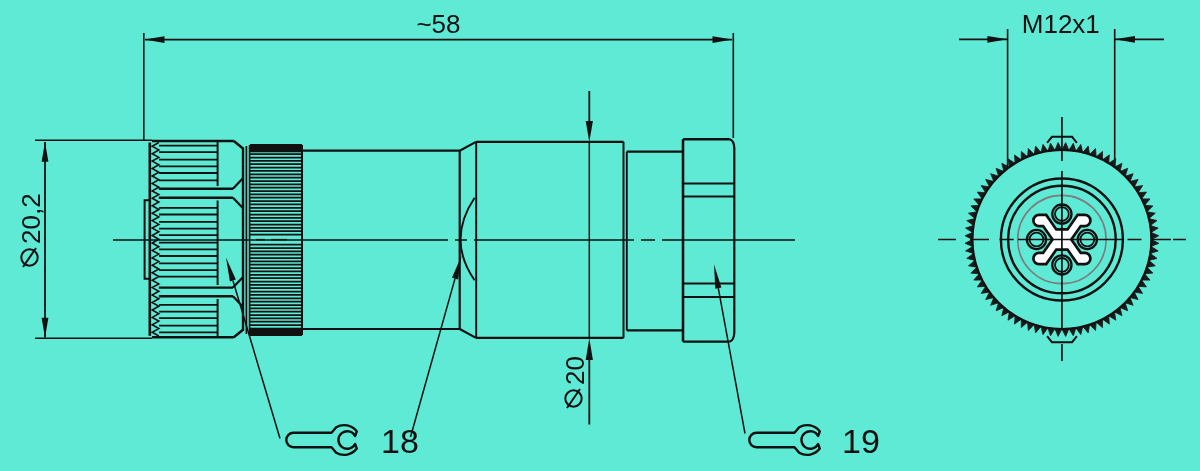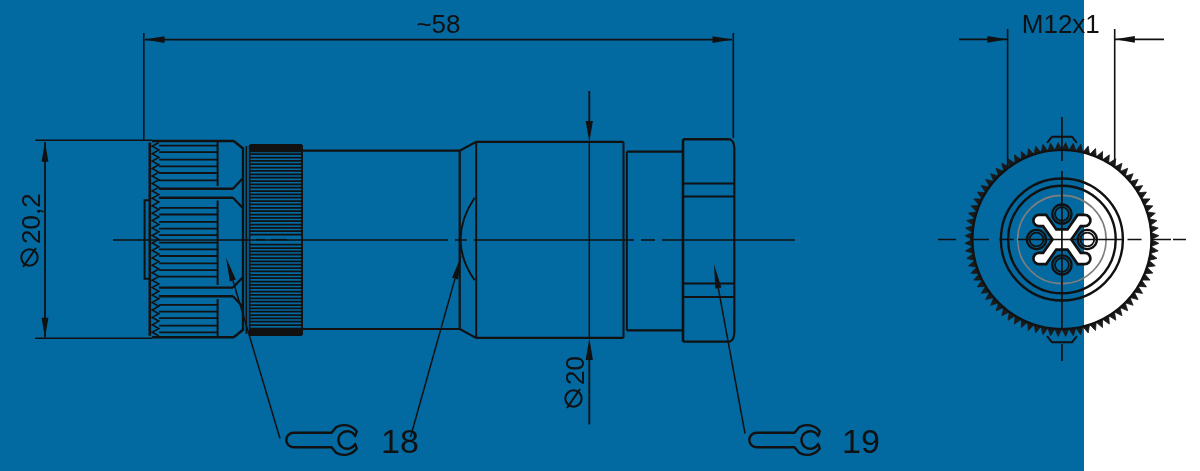--- a/index.html
+++ b/index.html
@@ -1,16 +1,16 @@
 <!DOCTYPE html>
 <html><head>
 <meta charset="utf-8">
 <style>
 html,body{margin:0;padding:0;background:#fff;-webkit-font-smoothing:antialiased;}
-#c{width:1084px;height:471px;position:relative;background:#0369a1;}
+#c{width:1200px;height:471px;position:relative;background:#5eead4;}
 </style>
 </head>
 <body>
 <div id="c">
 <svg width="1200" height="471" viewBox="0 0 1200 471">
 
 <g>
         <line x1="113.0" y1="240.0" x2="795.0" y2="240.0" stroke="#111" stroke-width="1.6" stroke-linecap="butt" stroke-dasharray="335,7,12,7,160,7,14,7,200"></line>
       </g>
 

